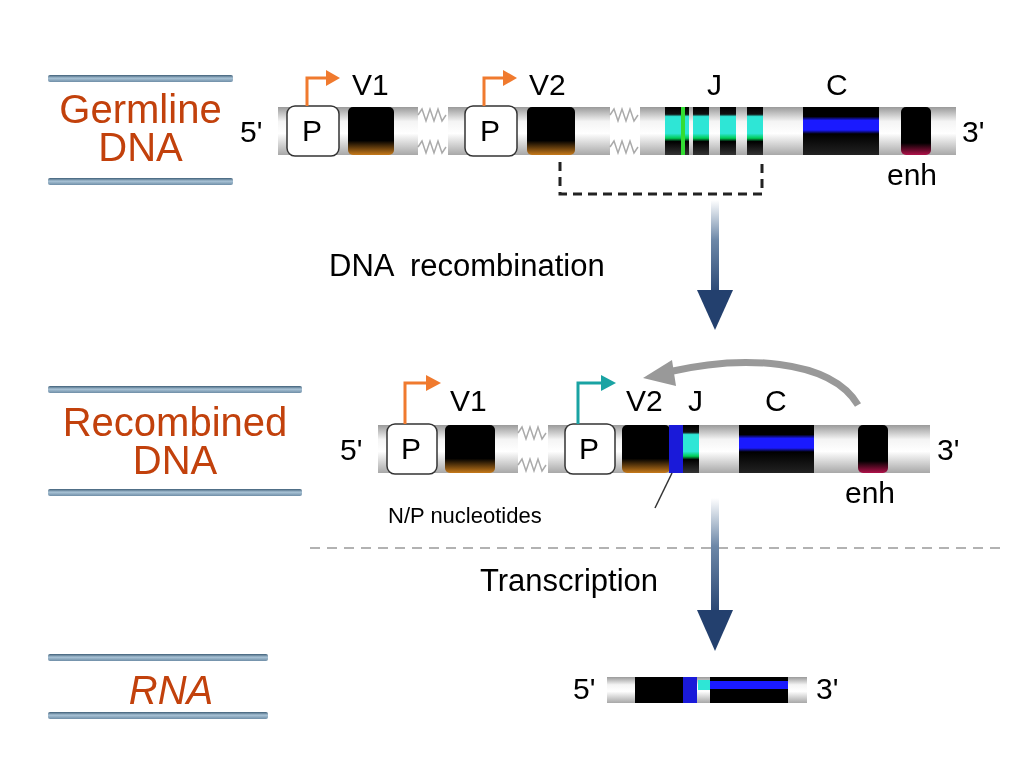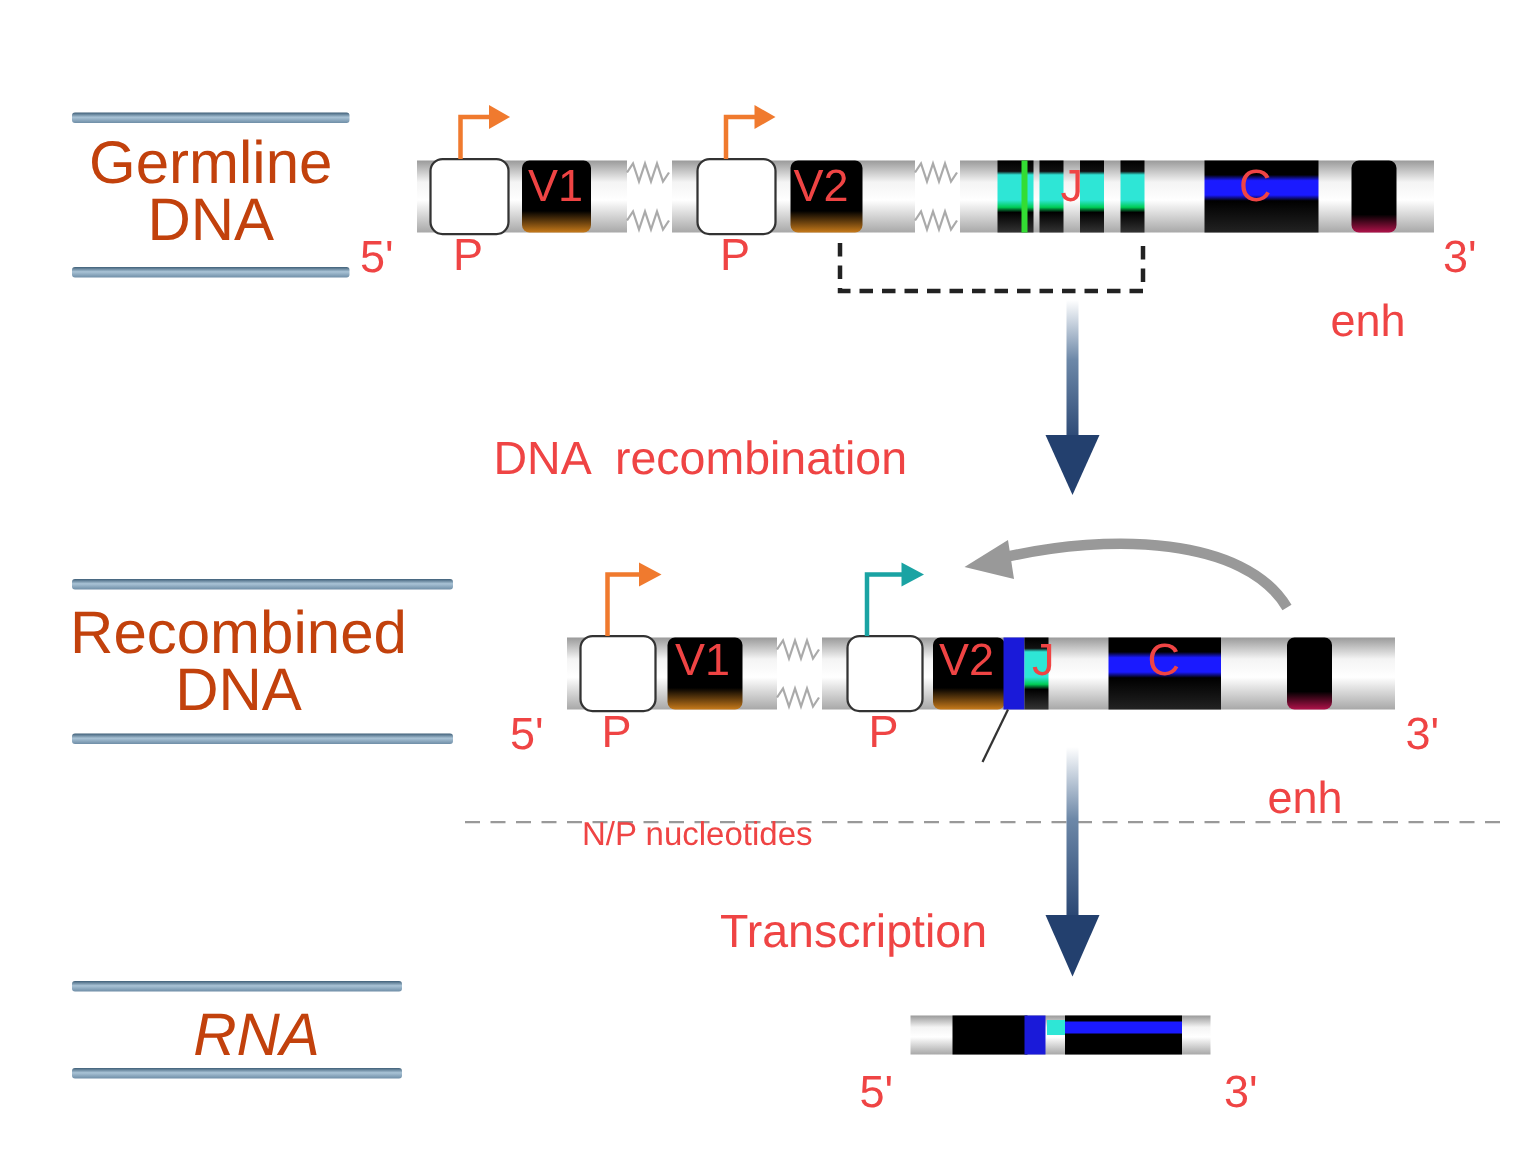--- a/index.html
+++ b/index.html
@@ -1,36 +1,36 @@
 <!DOCTYPE html>
 <html><head>
 <meta charset="utf-8">
 <style>
   html, body { margin:0; padding:0; background:#ffffff; }
   body { width:1024px; height:767px; position:relative; overflow:hidden;
          font-family:"Liberation Sans", sans-serif; color:#1a1a1a; }
   .stage-label { position:absolute; text-align:center; font-size:40px; line-height:38px; color:#c2410c; }
   .bar { position:absolute; height:7px; border-radius:2px;
          background:linear-gradient(#3f5f78,#a9c3d6 45%,#6f8ea7); }
-  .txt { position:absolute; font-size:30px; color:#ef4444; white-space:nowrap;margin-top:40px; }
+  .txt { position:absolute; font-size:30px; color:#000000; white-space:nowrap; }
   .txt.big { font-size:31px; }
   svg#diagram { position:absolute; left:0; top:0; }
 </style>
 </head>
 <body>
 
 <div class="bar" style="left:48px;top:75px;width:185px;"></div>
 <div class="stage-label" style="left:48px;top:90px;width:185px;">
   <div>Germline</div>
   <div>DNA</div>
 </div>
 <div class="bar" style="left:48px;top:178px;width:185px;"></div>
 
 <div class="bar" style="left:48px;top:386px;width:254px;"></div>
-<div class="stage-label" style="left:32px;top:403px;width:254px;">
+<div class="stage-label" style="left:48px;top:403px;width:254px;">
   <div>Recombined</div>
   <div>DNA</div>
 </div>
 <div class="bar" style="left:48px;top:489px;width:254px;"></div>
 
 <div class="bar" style="left:48px;top:654px;width:220px;"></div>
 <div class="stage-label" style="left:61px;top:671px;width:220px;font-style:italic;">
   <div>RNA</div>
 </div>
 <div class="bar" style="left:48px;top:712px;width:220px;"></div>

